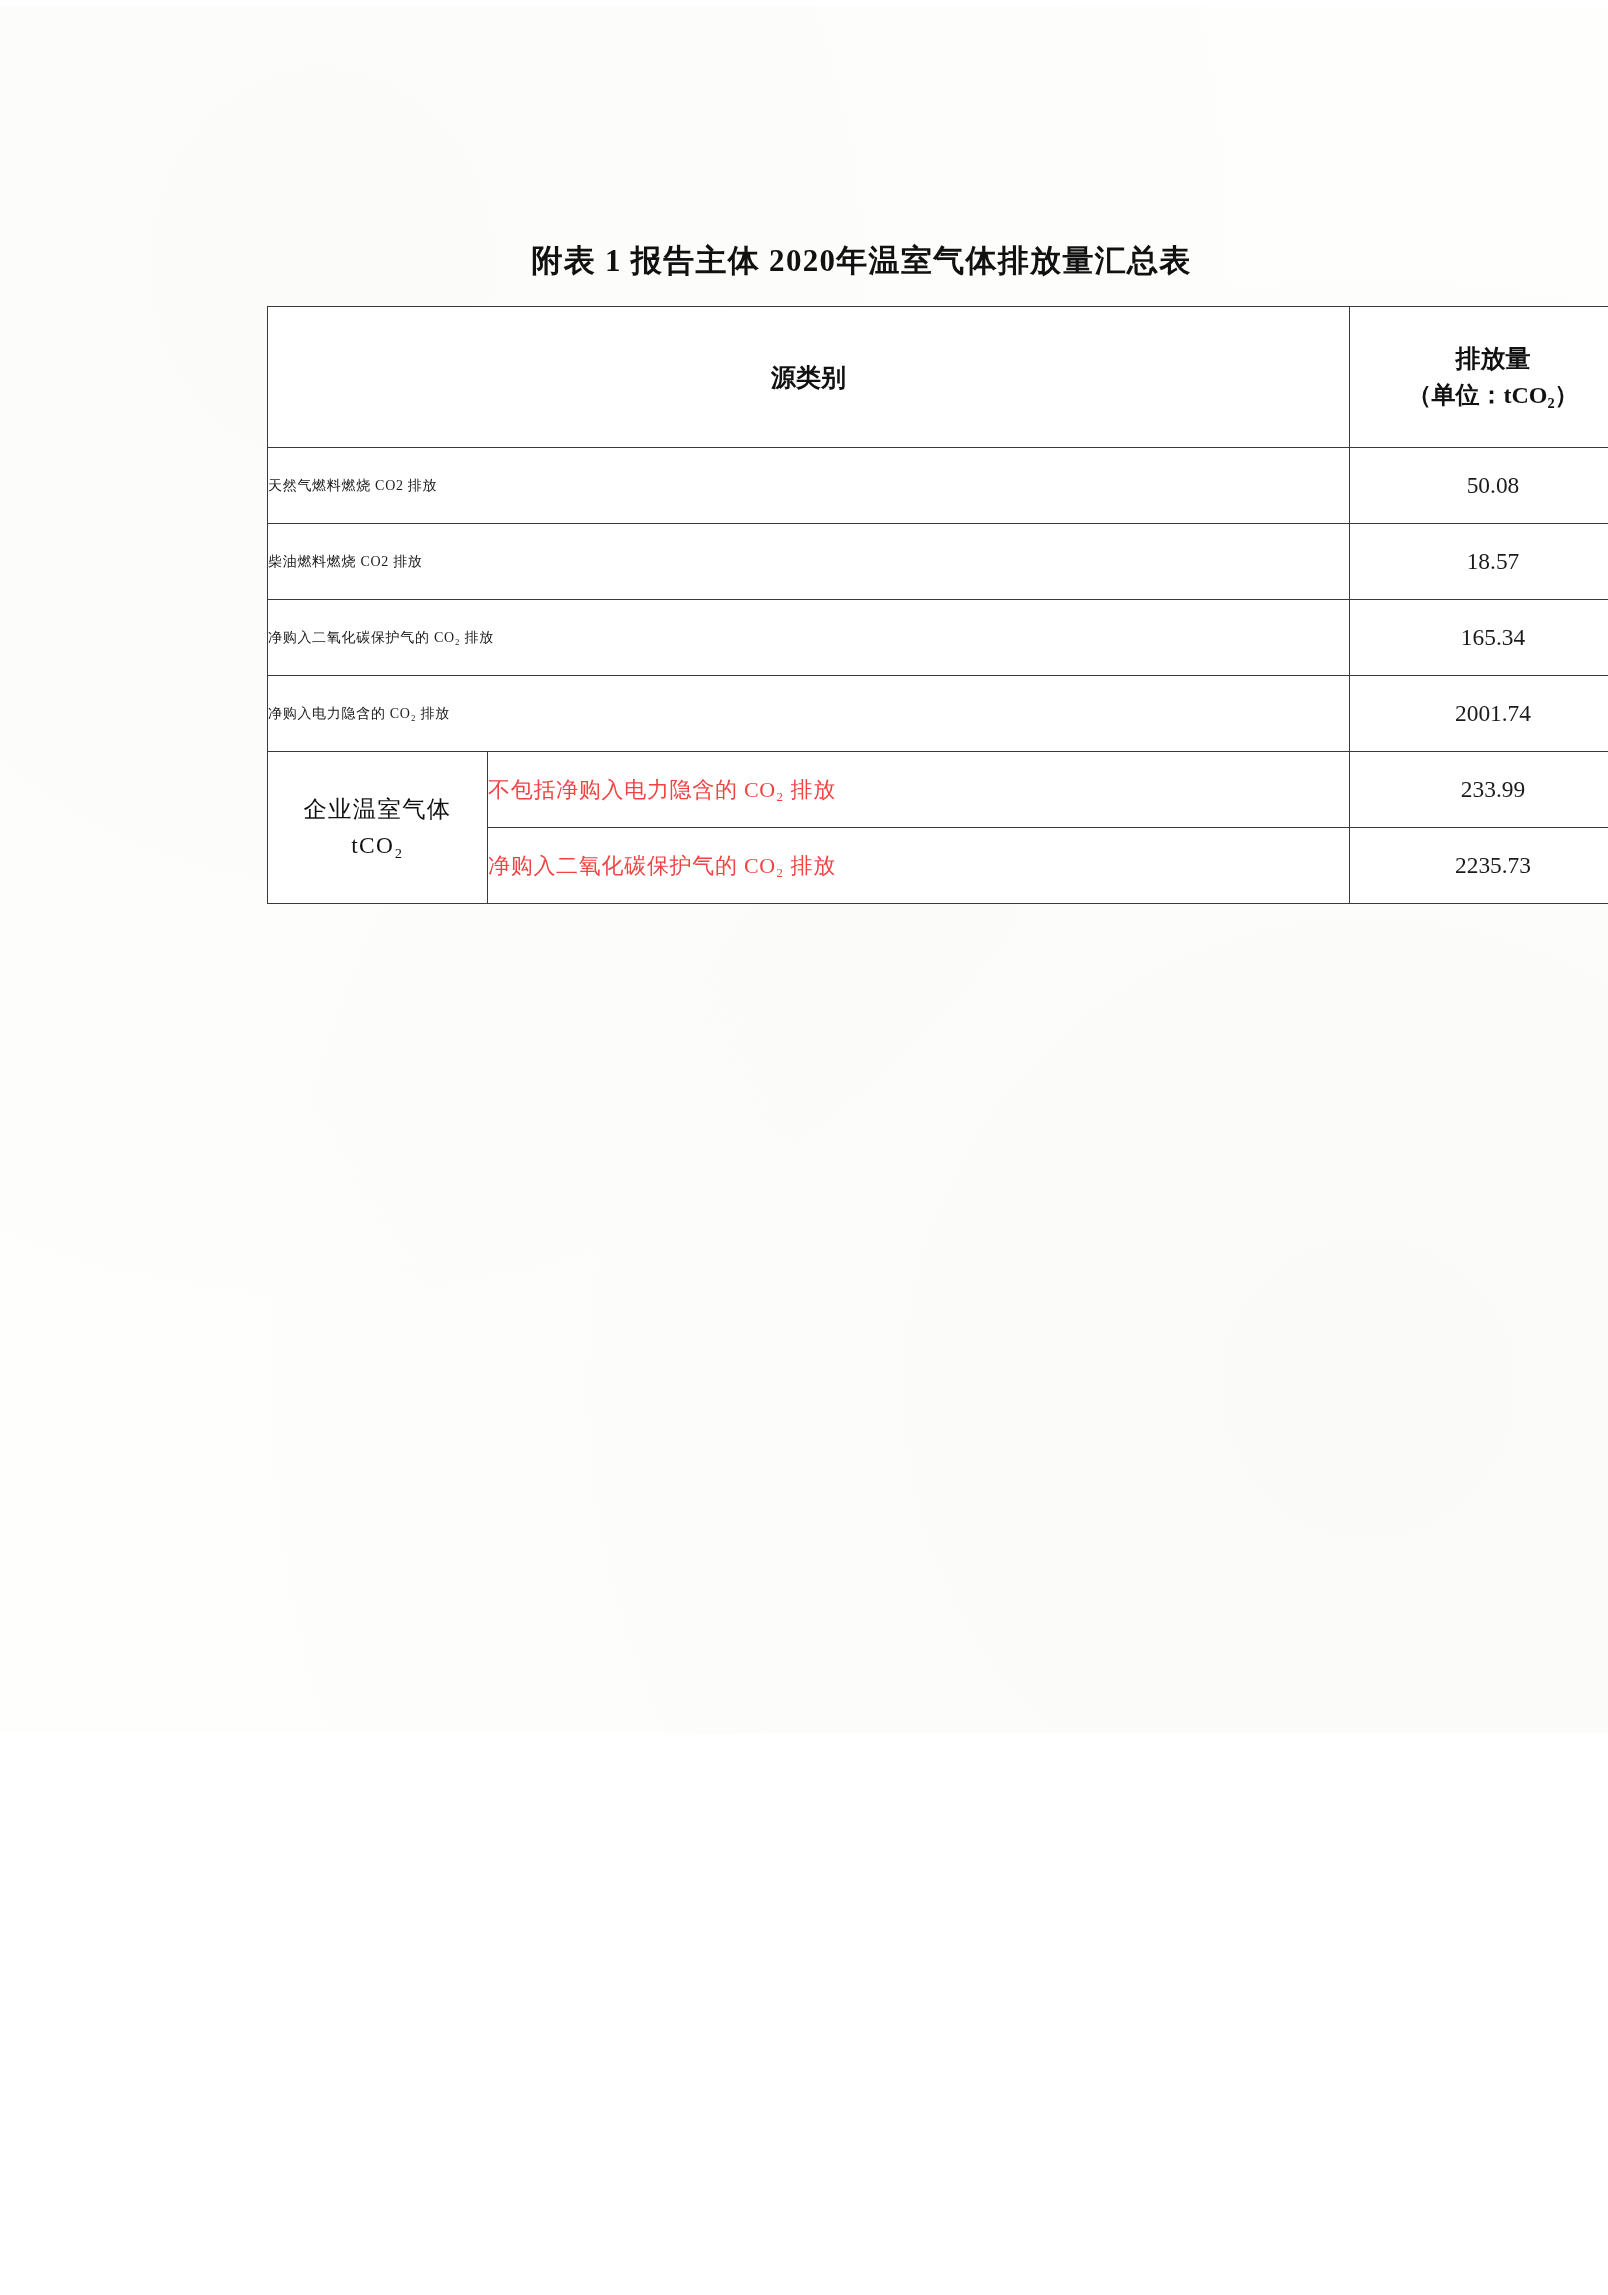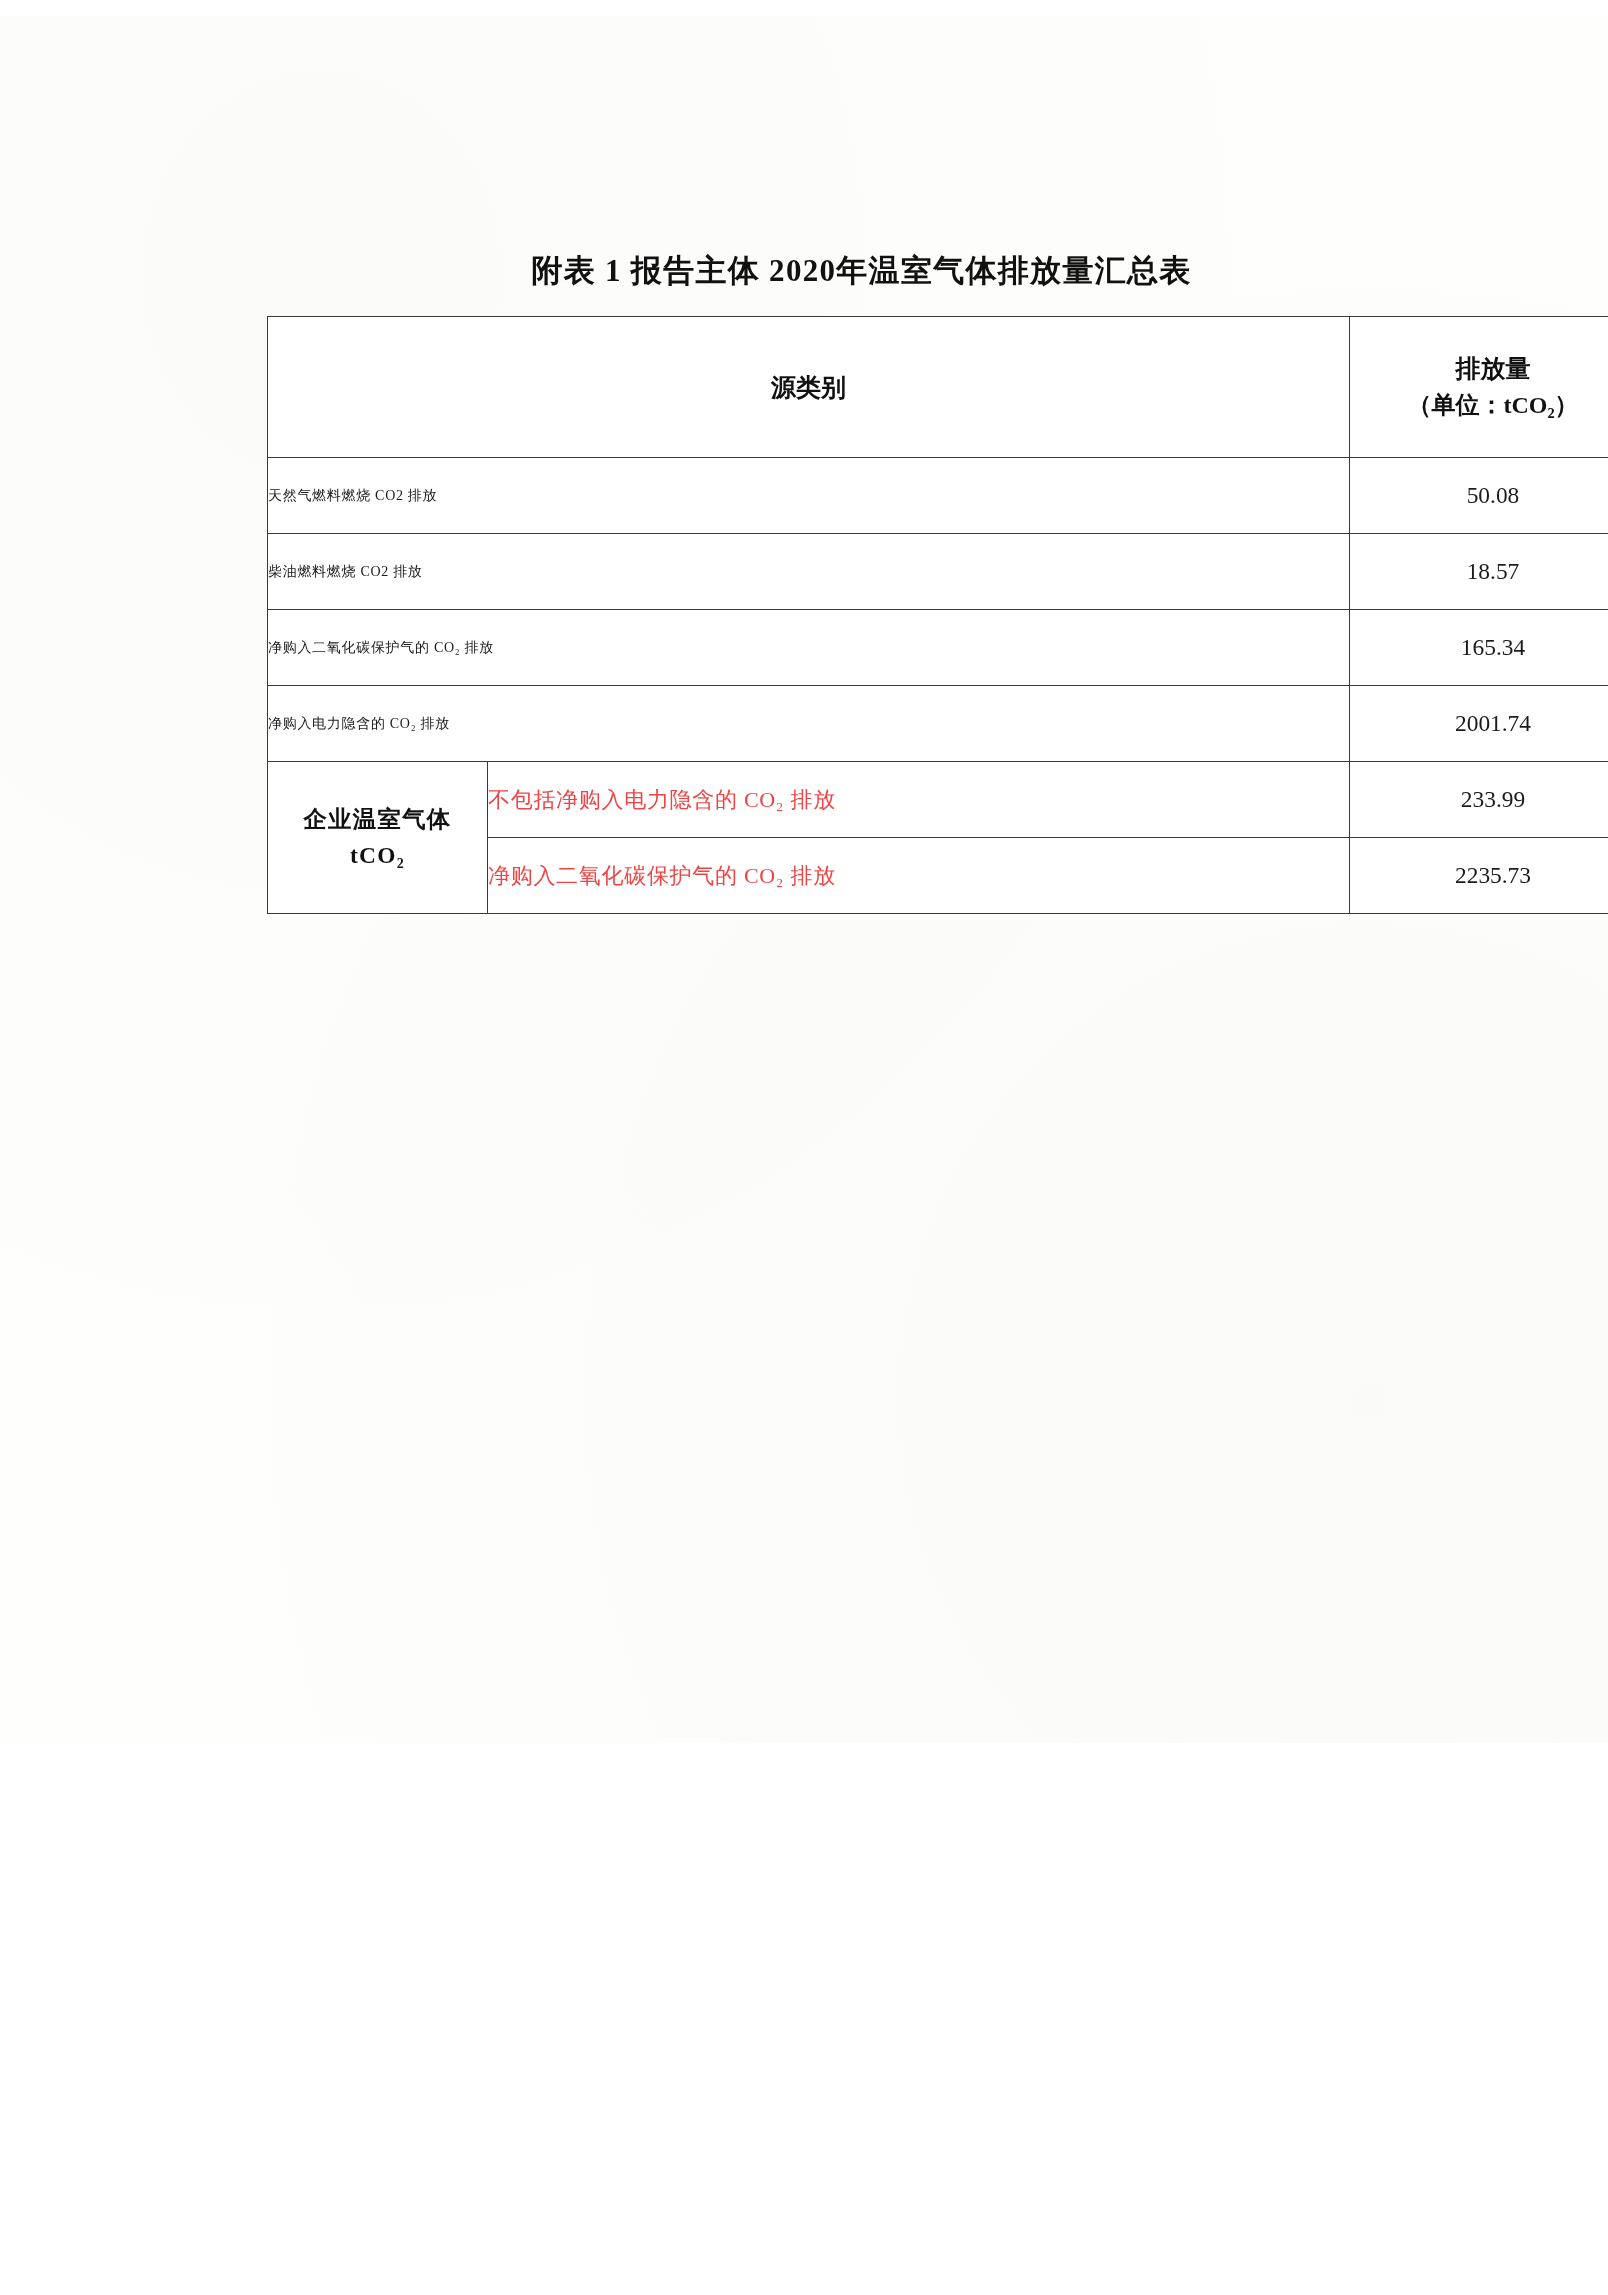--- a/index.html
+++ b/index.html
@@ -8,21 +8,21 @@
     background: #ffffff;
   }
   body {
     font-family: "Liberation Serif", "DejaVu Serif", serif;
     color: #1a1a1a;
   }
   .page {
     position: relative;
     width: 1609px;
     height: 1727px;
-    margin: 16px auto;
+    margin: 6px auto;
     background: #fefefc;
     overflow: hidden;
   }
   
   .paper-texture {
     position: absolute;
     inset: 0;
     background:
       radial-gradient(ellipse at 20% 15%, rgba(0,0,0,0.012), rgba(0,0,0,0) 60%),
       radial-gradient(ellipse at 85% 80%, rgba(0,0,0,0.015), rgba(0,0,0,0) 65%);
@@ -72,21 +72,21 @@
     color: #1b1b1b;
   }
   .val-cell {
     height: 75px;
     text-align: center;
     font-size: 23.4px;
     color: #1b1b1b;
   }
   .total-label {
     text-align: center;
-    font-weight: bold;
+    font-weight: normal;
     font-size: 23.4px;
     letter-spacing: 1.3px;
     line-height: 1.5;
     color: #111;
   }
   .sub-cat-cell {
     height: 75px;
     font-size: 22px;
     padding-left: 17.4px;
     letter-spacing: 0.7px;

